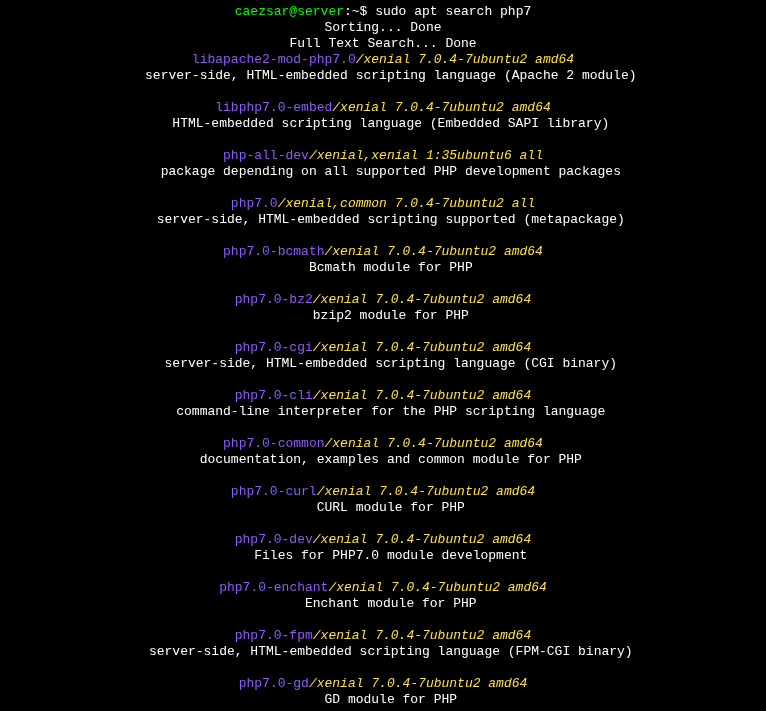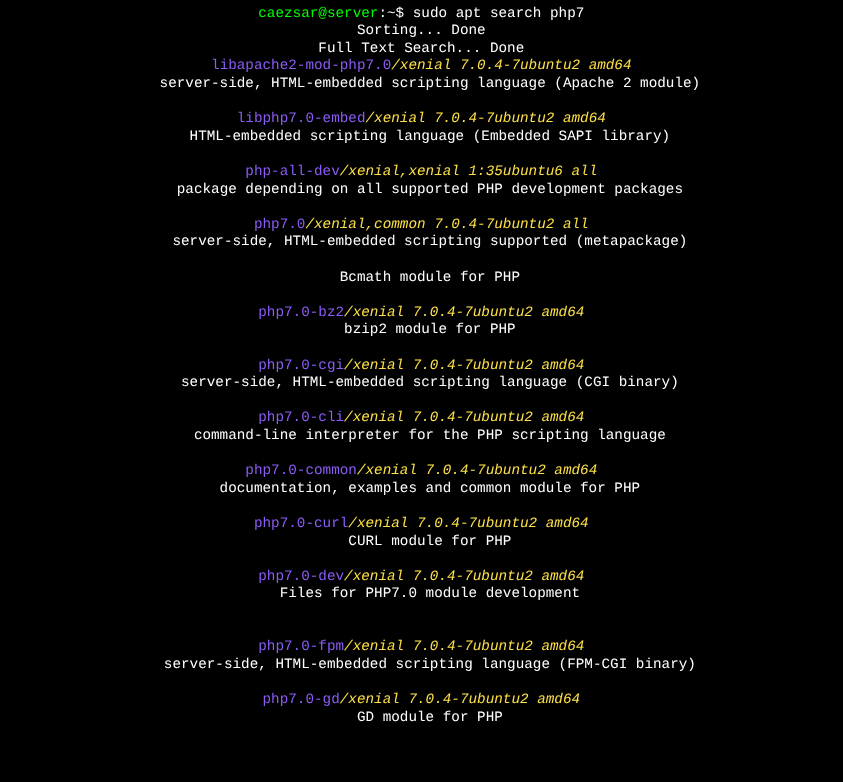--- a/index.html
+++ b/index.html
@@ -50,20 +50,21 @@
       <div class="line"><span class="pkg-name">php-all-dev</span><span class="pkg-meta">/xenial,xenial 1:35ubuntu6 all</span></div>
       <div class="line indent pkg-desc">package depending on all supported PHP development packages</div>
     </div>
     <div class="spacer"></div>
     <div class="block">
       <div class="line"><span class="pkg-name">php7.0</span><span class="pkg-meta">/xenial,common 7.0.4-7ubuntu2 all</span></div>
       <div class="line indent pkg-desc">server-side, HTML-embedded scripting supported (metapackage)</div>
     </div>
     <div class="spacer"></div>
     <div class="block">
+      <div class="line"><span class="pkg-name">php7.0-bcmath</span><span class="pkg-meta">/xenial 7.0.4-7ubuntu2 amd64</span></div>
       <div class="line indent pkg-desc">Bcmath module for PHP</div>
     </div>
     <div class="spacer"></div>
     <div class="block">
       <div class="line"><span class="pkg-name">php7.0-bz2</span><span class="pkg-meta">/xenial 7.0.4-7ubuntu2 amd64</span></div>
       <div class="line indent pkg-desc">bzip2 module for PHP</div>
     </div>
     <div class="spacer"></div>
     <div class="block">
       <div class="line"><span class="pkg-name">php7.0-cgi</span><span class="pkg-meta">/xenial 7.0.4-7ubuntu2 amd64</span></div>
@@ -83,20 +84,24 @@
     <div class="block">
       <div class="line"><span class="pkg-name">php7.0-curl</span><span class="pkg-meta">/xenial 7.0.4-7ubuntu2 amd64</span></div>
       <div class="line indent pkg-desc">CURL module for PHP</div>
     </div>
     <div class="spacer"></div>
     <div class="block">
       <div class="line"><span class="pkg-name">php7.0-dev</span><span class="pkg-meta">/xenial 7.0.4-7ubuntu2 amd64</span></div>
       <div class="line indent pkg-desc">Files for PHP7.0 module development</div>
     </div>
     <div class="spacer"></div>
+    <div class="block">
+      <div class="line"><span class="pkg-name">php7.0-enchant</span><span class="pkg-meta">/xenial 7.0.4-7ubuntu2 amd64</span></div>
+      <div class="line indent pkg-desc">Enchant module for PHP</div>
+    </div>
     <div class="spacer"></div>
     <div class="block">
       <div class="line"><span class="pkg-name">php7.0-fpm</span><span class="pkg-meta">/xenial 7.0.4-7ubuntu2 amd64</span></div>
       <div class="line indent pkg-desc">server-side, HTML-embedded scripting language (FPM-CGI binary)</div>
     </div>
     <div class="spacer"></div>
     <div class="block">
       <div class="line"><span class="pkg-name">php7.0-gd</span><span class="pkg-meta">/xenial 7.0.4-7ubuntu2 amd64</span></div>
       <div class="line indent pkg-desc">GD module for PHP</div>
     </div>

